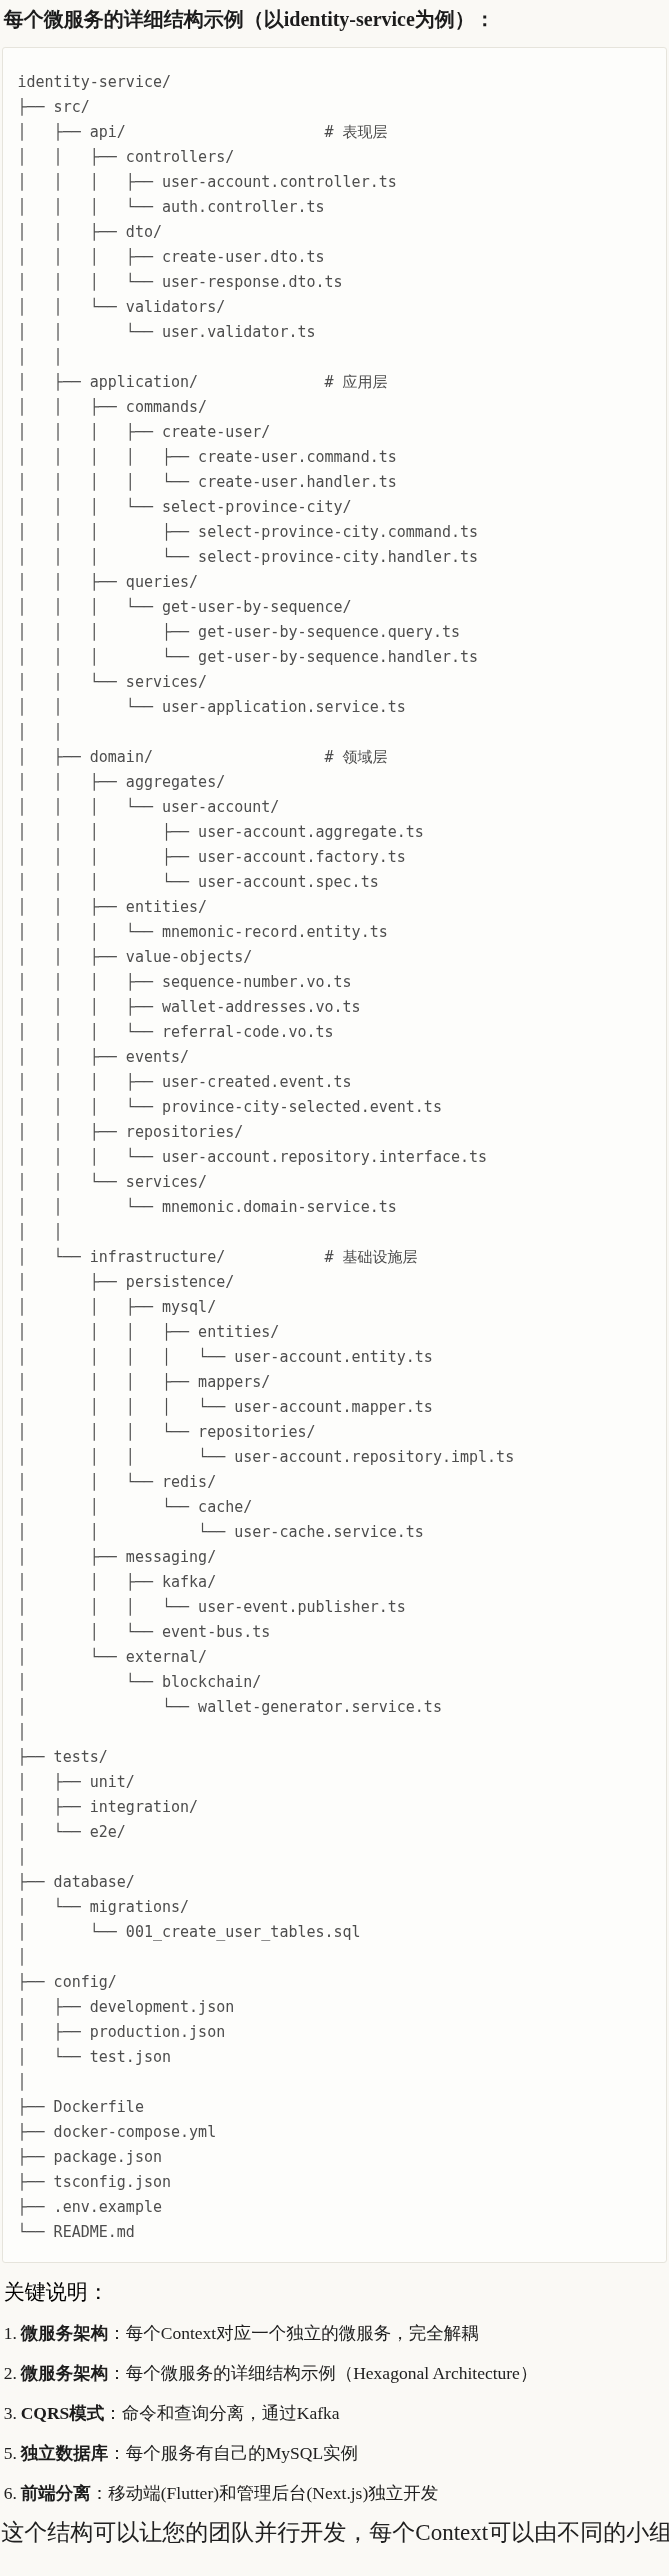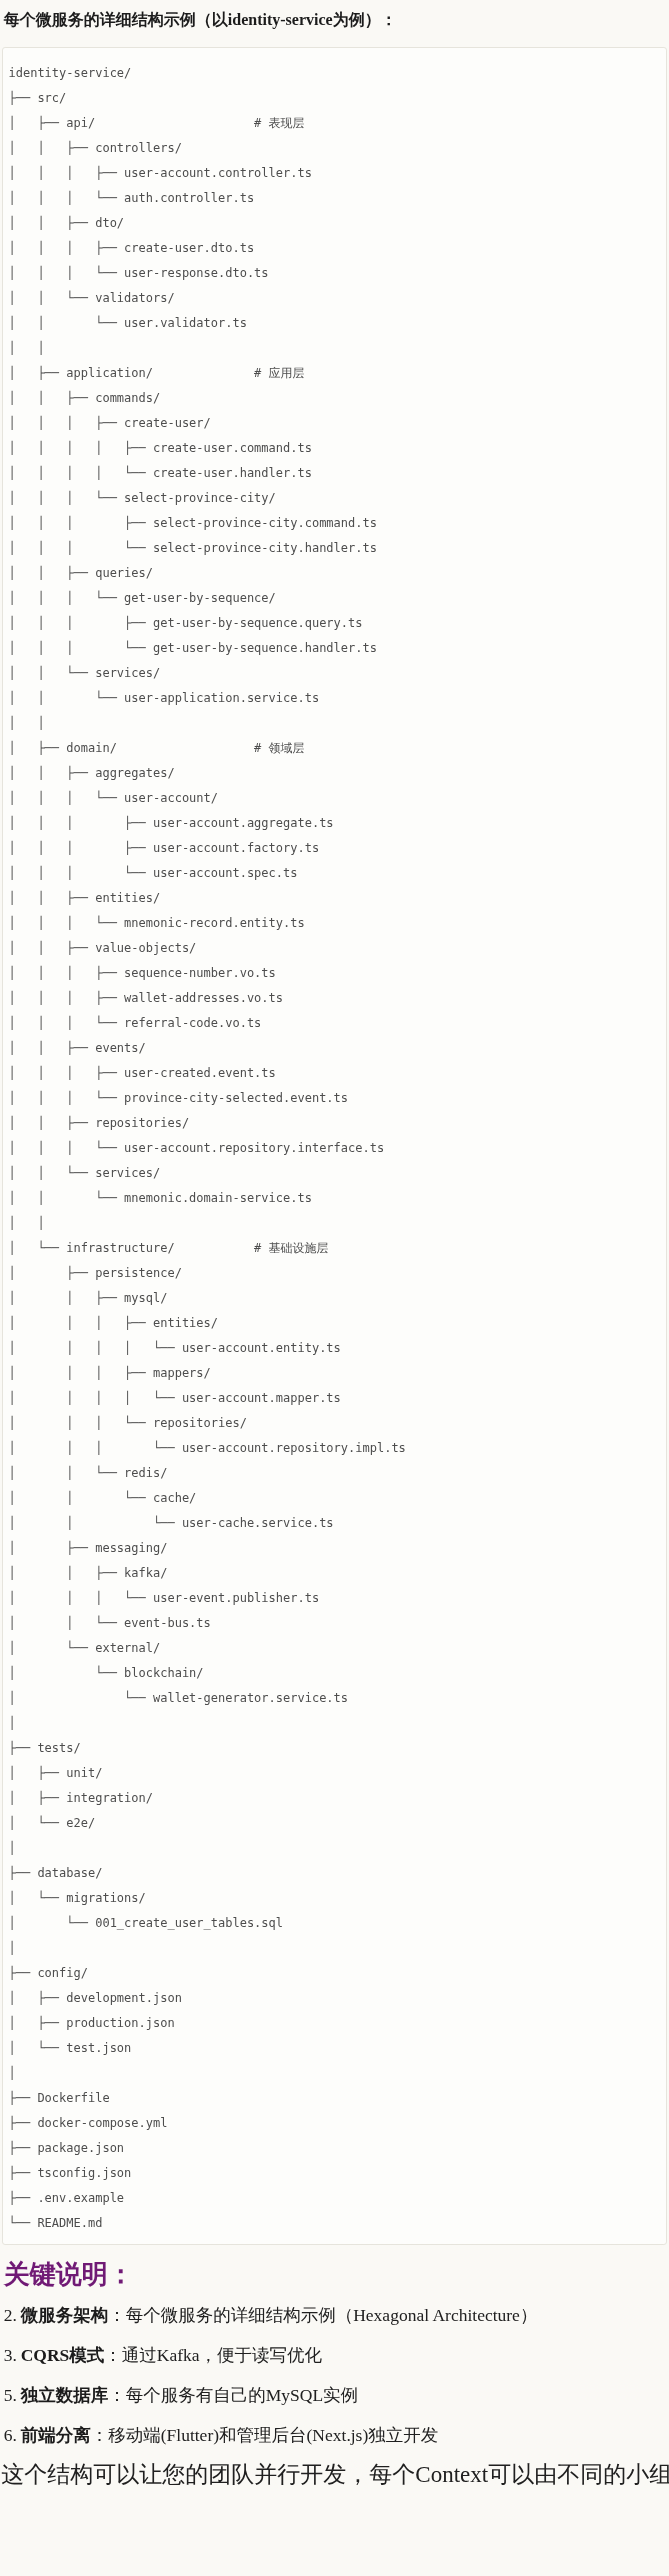--- a/index.html
+++ b/index.html
@@ -7,47 +7,47 @@
   body {
     width: 669px;
     height: 2576px;
     overflow: hidden;
     background: #faf9f5;
     color: #202020;
     font-family: "Liberation Serif", serif;
   }
   .page-title {
     margin: 5.6px 3.8px 0 3.8px;
-    font-size: 16px;
+    font-size: 20px;
     line-height: 27.5px;
     font-weight: 700;
     color: #1c1c1c;
     letter-spacing: 0;
   }
   .code-block {
     margin: 13.8px 1.9px 0 1.9px;
     background: #fdfdfb;
     border: 0.6px solid #e6e4dc;
     border-radius: 3.1px;
     padding: 13px 3.8px 8.1px 5.6px;
   }
   .tree-pre {
-    margin: 0;
+    margin: 9px;
     font-family: "DejaVu Sans Mono", monospace;
-    font-size: 12px;
+    font-size: 15px;
     line-height: 25px;
     color: #4d4d4d;
     white-space: pre;
   }
   .notes-heading {
     margin: 15px 3.8px 0 3.8px;
-    font-size: 26px;
+    font-size: 21px;
     line-height: 29px;
-    font-weight: 700;
-    color: #701a75;
+    font-weight: 400;
+    color: #000000;
   }
   .notes-list {
     list-style: none;
     margin: 6.3px 0 0 0;
     padding: 0 0 0 3.8px;
   }
   .notes-list li {
     font-size: 17.5px;
     line-height: 40px;
     white-space: nowrap;
@@ -152,20 +152,21 @@
 ├── docker-compose.yml
 ├── package.json
 ├── tsconfig.json
 ├── .env.example
 └── README.md</pre>
 </div>
 
 <h2 class="notes-heading">关键说明：</h2>
 
 <ol class="notes-list">
+  <li><span class="note-num">1.</span><span class="note-term">微服务架构</span><span>：每个Context对应一个独立的微服务，完全解耦</span></li>
   <li><span class="note-num">2.</span><span class="note-term">微服务架构</span><span>：每个微服务的详细结构示例（Hexagonal Architecture）</span></li>
-  <li><span class="note-num">3.</span><span class="note-term">CQRS模式</span><span>：通过Kafka，便于读写优化</span></li>
+  <li><span class="note-num">3.</span><span class="note-term">CQRS模式</span><span>：命令和查询分离，通过Kafka</span></li>
   <li><span class="note-num">5.</span><span class="note-term">独立数据库</span><span>：每个服务有自己的MySQL实例</span></li>
   <li><span class="note-num">6.</span><span class="note-term">前端分离</span><span>：移动端(Flutter)和管理后台(Next.js)独立开发</span></li>
 </ol>
 
 <p class="closing-paragraph">这个结构可以让您的团队并行开发，每个Context可以由不同的小组负责，互不干扰。</p>
 
 
 </body></html>

